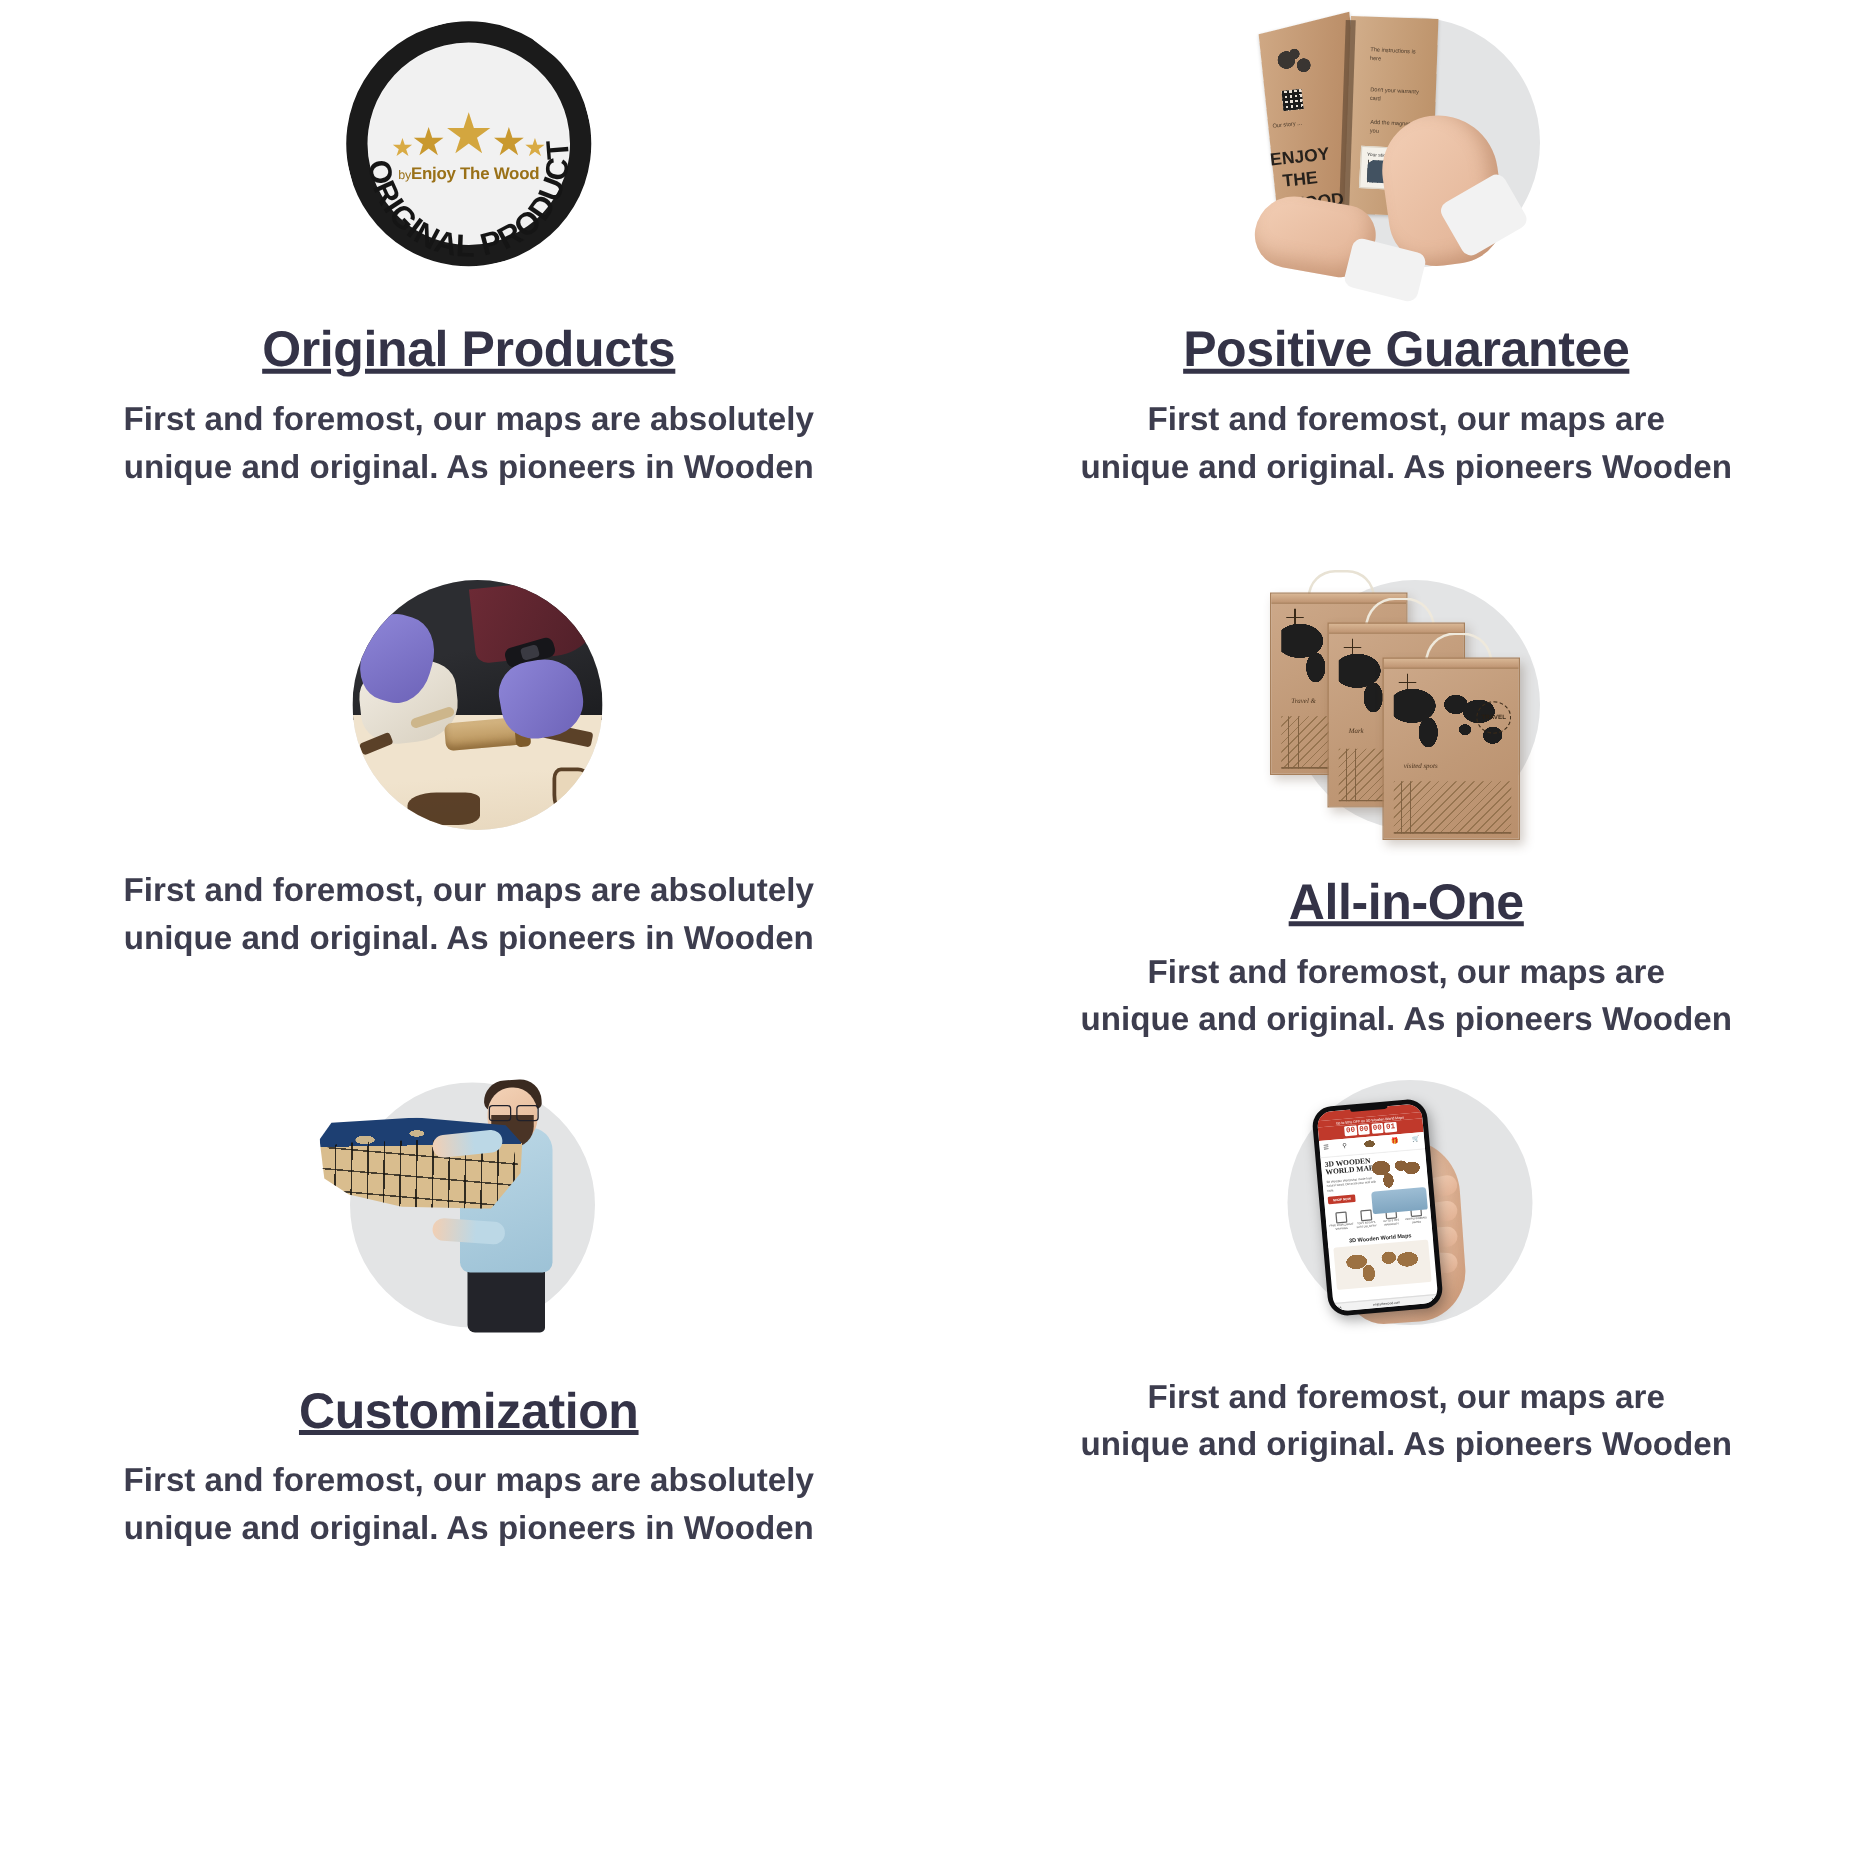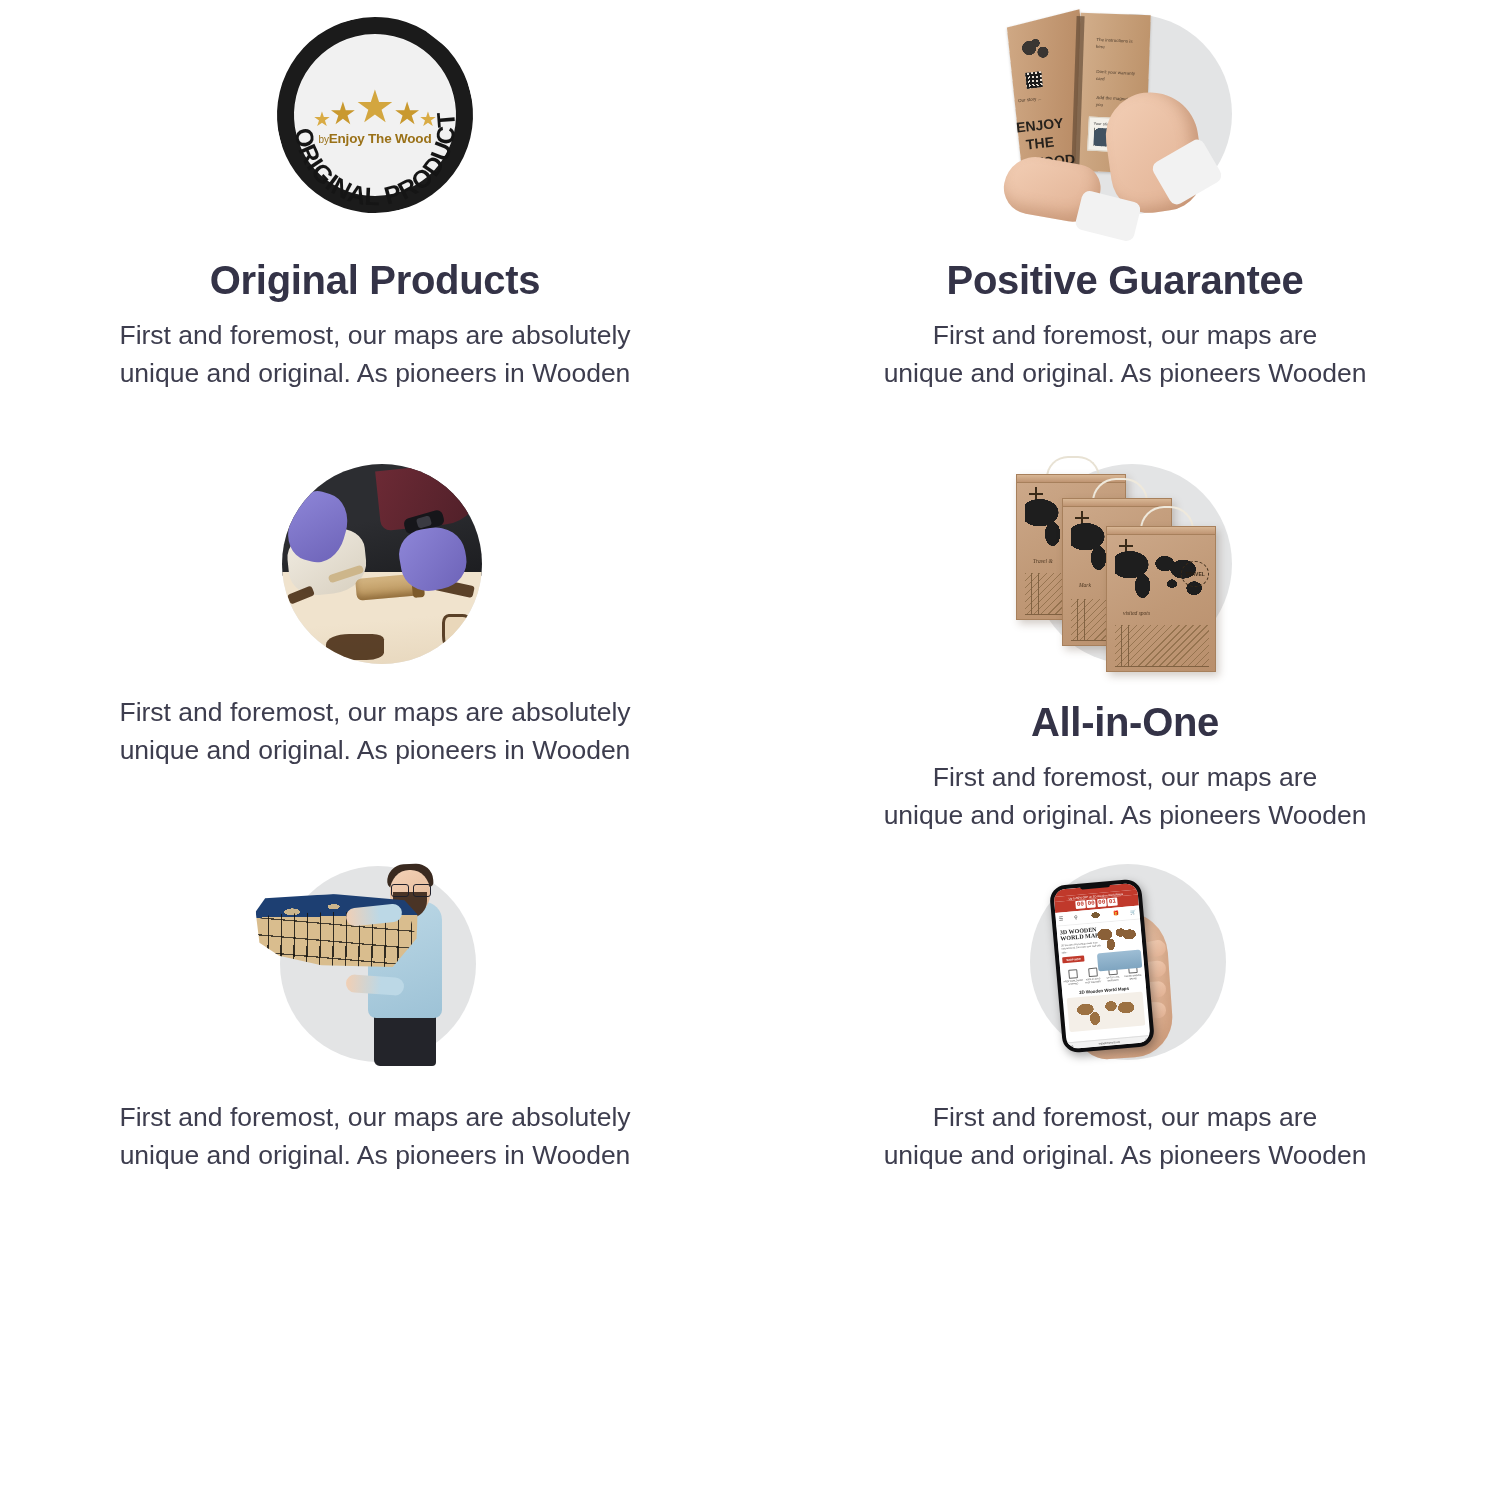--- a/index.html
+++ b/index.html
@@ -56,28 +56,30 @@
     top: 14px; left: 32px;
   }
 
   .feat-title {
     font-weight: bold;
     font-size: 40px;
     letter-spacing: -0.3px;
     color: #343347;
     text-align: center;
     white-space: nowrap;
+    text-decoration: underline;
   }
 
   .feat-desc {
     font-size: 26.5px;
     line-height: 1.42;
     color: #3d3d4e;
     text-align: center;
     max-width: 700px;
+    font-weight: bold;
   }
   .feat-desc span { display: block; }
 
   
   .r1 .feat-title { margin-top: 28px; }
   .r1 .feat-desc  { margin-top: 14px; }
   .r2 .feat-title { margin-top: 20px; }
   .r2 .feat-desc  { margin-top: 14px; }
   .r3 .feat-title { margin-top: 22px; }
   .r3 .feat-desc  { margin-top: 14px; }
@@ -739,20 +741,21 @@
           <div class="mn-head"></div>
           <div class="mn-beard"></div>
           <div class="mn-glasses"></div>
           <div class="mn-map"></div>
           <div class="mn-water-islands"></div>
           <div class="mn-map-roads"></div>
           <div class="mn-arm-top"></div>
           <div class="mn-arm-bot"></div>
         </div>
       </div>
+      <div class="feat-title">Customization</div>
       <div class="feat-desc">
         <span>First and foremost, our maps are absolutely</span>
         <span>unique and original. As pioneers in Wooden</span>
       </div>
     </div>
 
     <div class="cell r3">
       <div class="media tall">
         <div class="ph-phone">
           <div class="pn-circle"></div>

